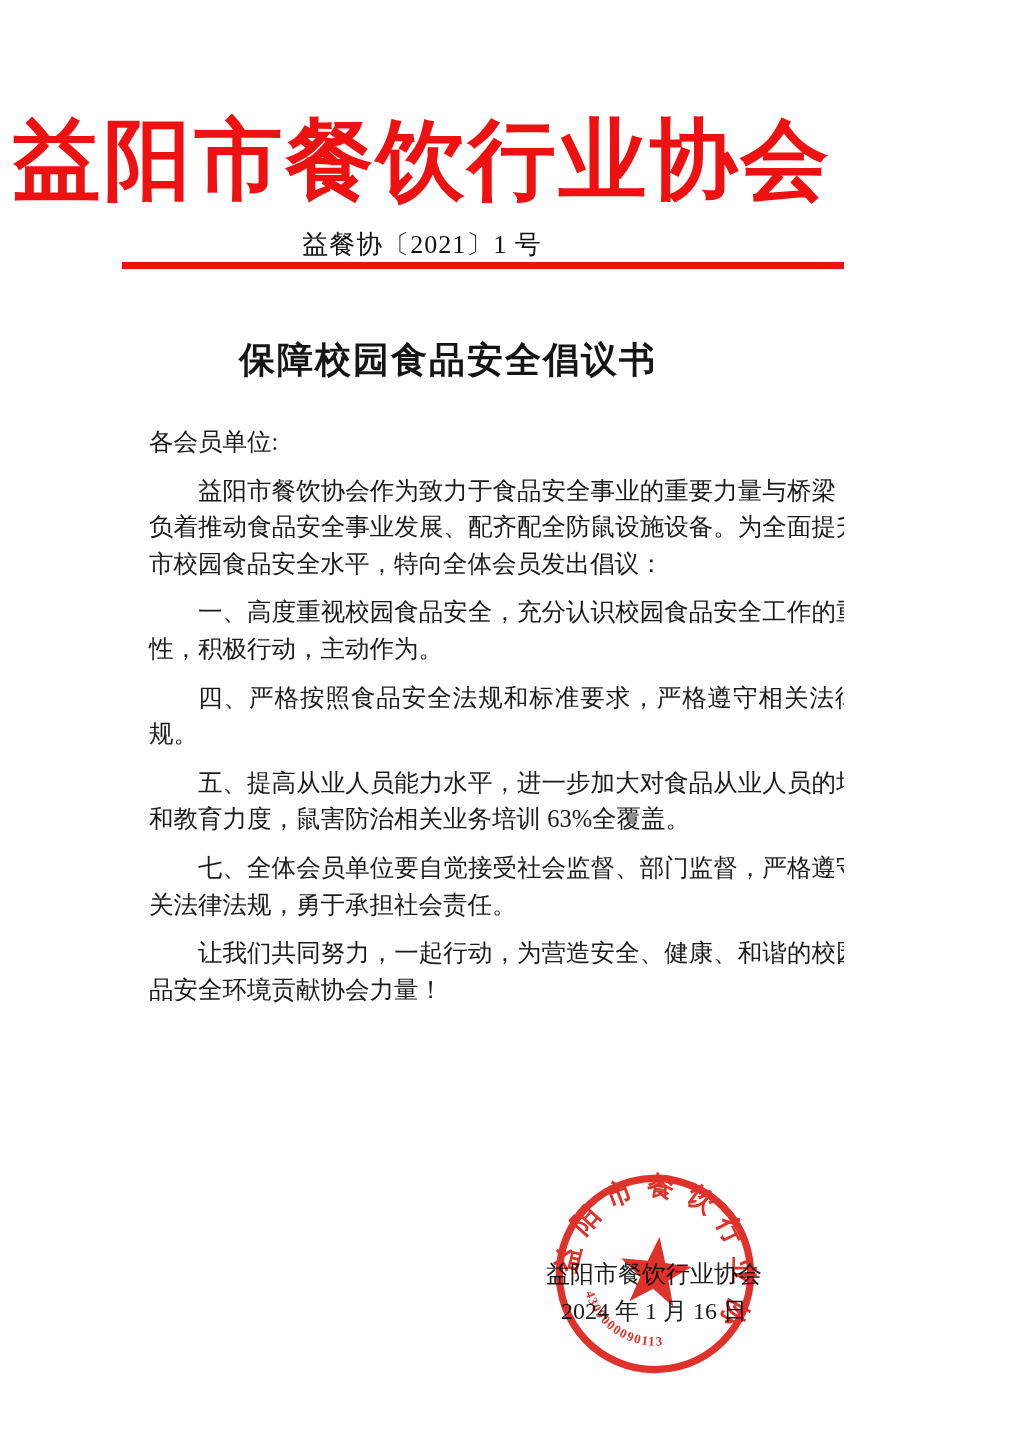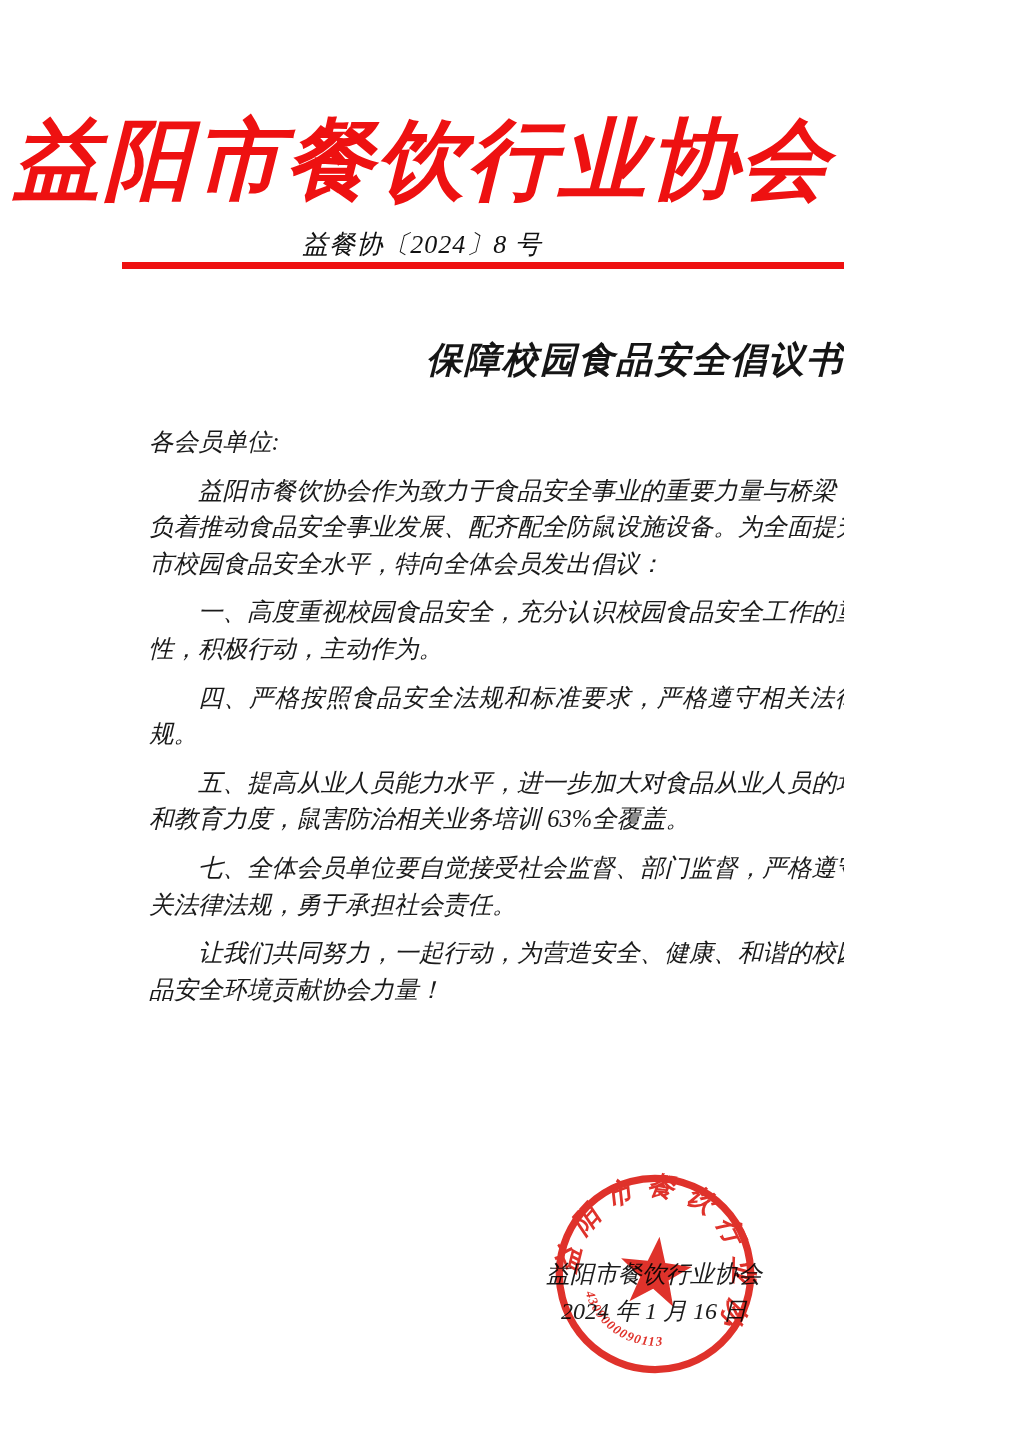--- a/index.html
+++ b/index.html
@@ -2,42 +2,43 @@
 <html lang="zh"><head>
 <meta charset="utf-8">
 <style>
   html,body { margin:0; padding:0; }
   body {
     width:1024px; height:1448px;
     background:#ffffff;
     font-family:"Liberation Serif","DejaVu Serif",serif;
     color:#1a1a1a;
   }
-  .page { position:relative; width:844px; height:1448px; overflow:hidden; background:#fff;font-style:italic; }
+  .page { position:relative; width:844px; height:1448px; overflow:hidden; background:#fff; }
 
   .org-name {
     position:absolute; top:112px; left:0; width:100%;
     text-align:center;
     font-size:88px; font-weight:bold; line-height:1.12;
     color:#ee1111; letter-spacing:3px;
     white-space:nowrap;
   }
   .doc-number {
     position:absolute; top:227px; left:0; width:100%;
     text-align:center; font-size:26px; color:#111;
     letter-spacing:1px;
   }
   .red-rule {
     position:absolute; top:262px; left:122px;
     width:780px; height:7px; background:#ee1111;
   }
   .doc-title {
     position:absolute; top:336px; left:0; width:100%;
-    text-align:right; font-size:36px; font-weight:bold; color:#151515;
+    text-align:center; font-size:36px; font-weight:bold; color:#151515;
     letter-spacing:2px;
+    padding-left:26px;
   }
   .body-text {
     position:absolute; top:412px; left:137px; width:760px;
     font-size:24.5px; line-height:36.6px;
     text-align:justify; text-justify:inter-ideograph;
   }
   .body-text p { margin:12px; text-indent:2em; }
   .body-text p.no-indent { text-indent:0; }
 
   .signature {
@@ -61,21 +62,21 @@
   .seal .arc-chars { font-size:26px; font-weight:bold; letter-spacing:11px; }
   .seal .num-chars { font-size:12.5px; font-weight:bold; letter-spacing:1.4px; }
 </style>
 </head>
 <body>
 
 <div class="page">
 
   <div class="org-name">益阳市餐饮行业协会</div>
 
-  <div class="doc-number">益餐协〔2024〕8 号</div>
+  <div class="doc-number">益餐协〔2021〕1 号</div>
 
   <div class="red-rule"></div>
 
   <div class="doc-title">保障校园食品安全倡议书</div>
 
   <div class="body-text">
     <p class="no-indent">各会员单位:</p>
     <p>益阳市餐饮协会作为致力于食品安全事业的重要力量与桥梁，肩负着推动食品安全事业发展、配齐配全防鼠设施设备。为全面提升我市校园食品安全水平，特向全体会员发出倡议：</p>
     <p>一、高度重视校园食品安全，充分认识校园食品安全工作的重要性，积极行动，主动作为。</p>
     <p>四、严格按照食品安全法规和标准要求，严格遵守相关法律法规。</p>

